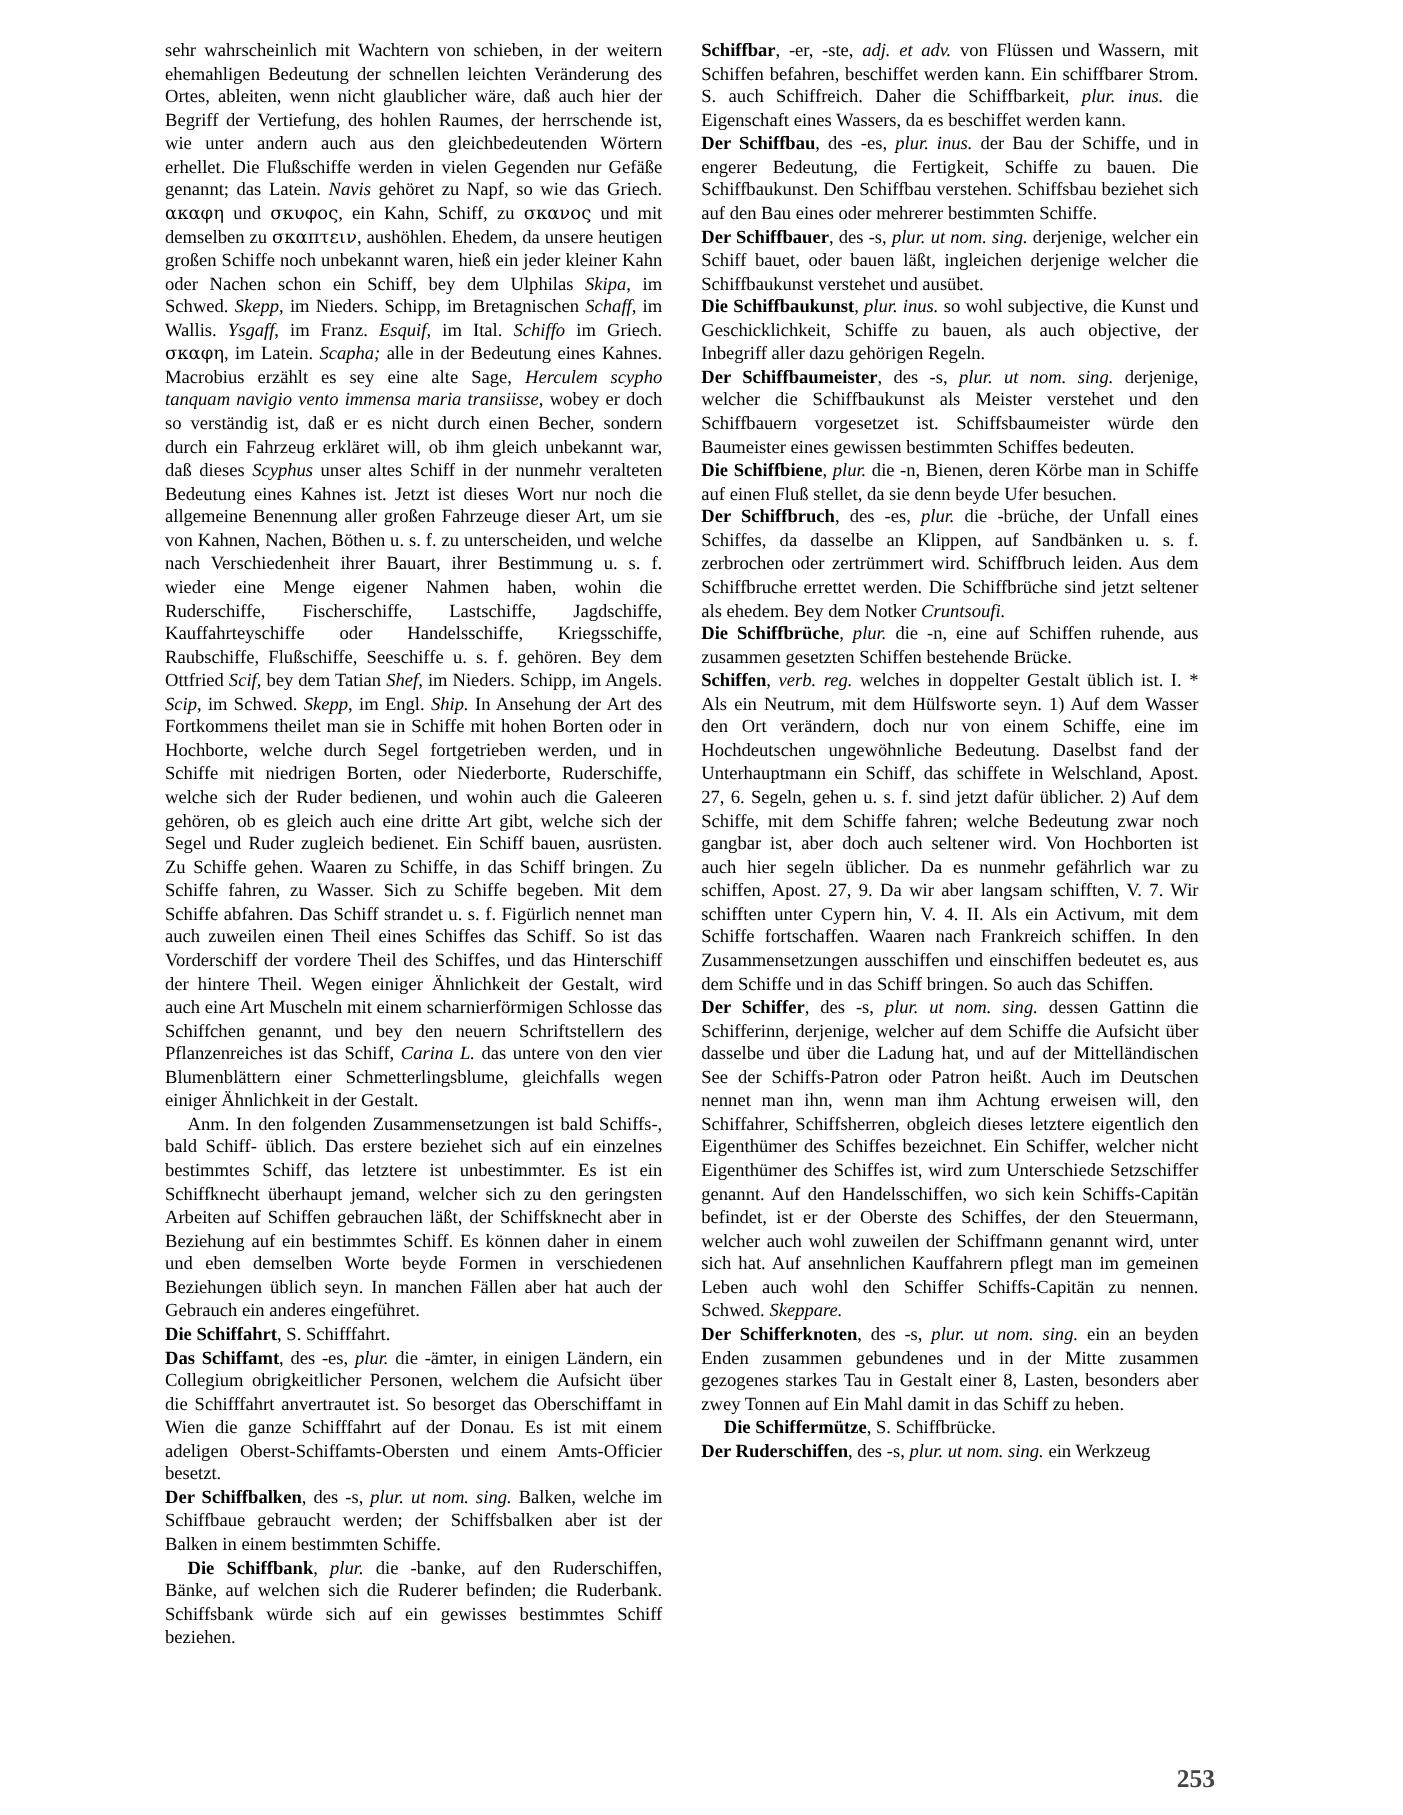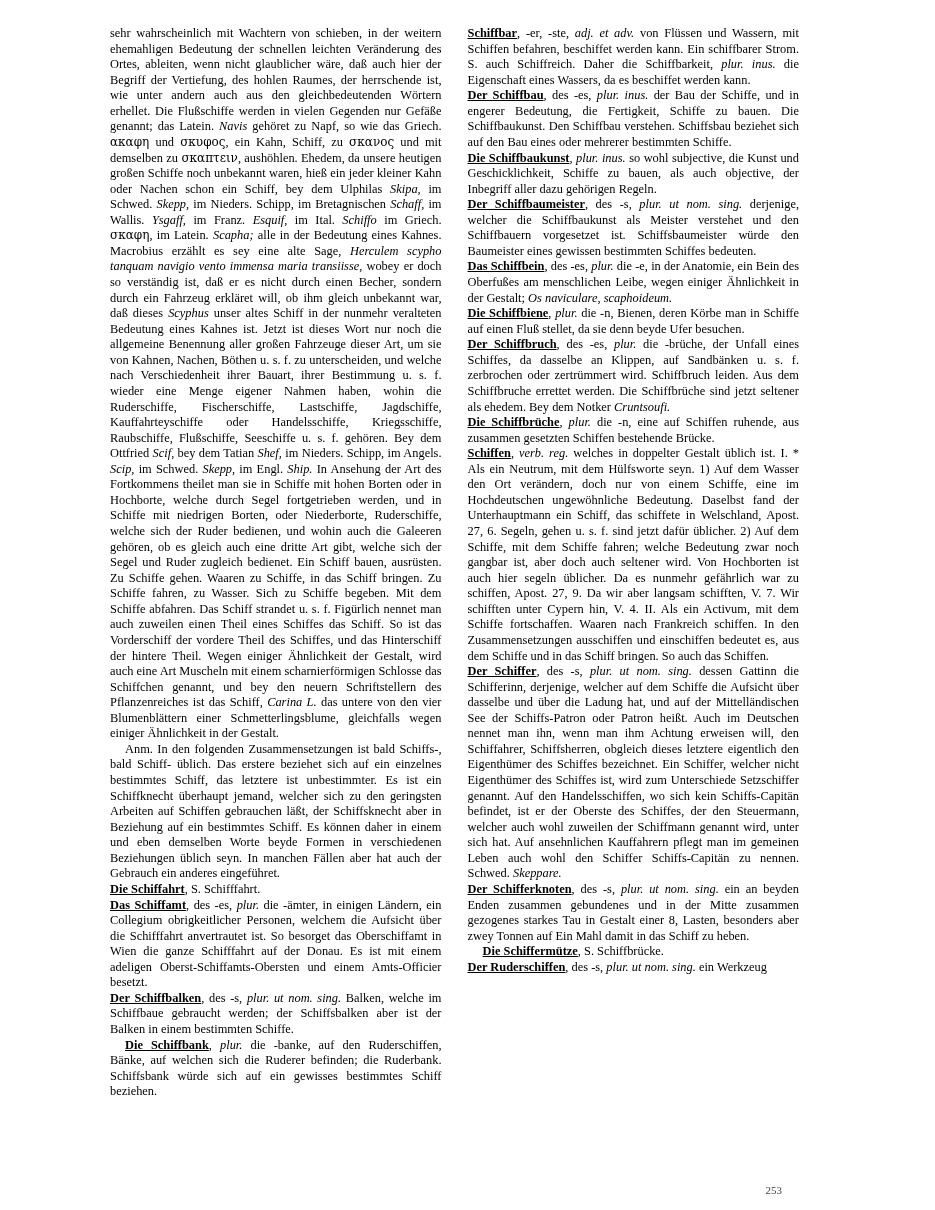--- a/index.html
+++ b/index.html
@@ -38,51 +38,52 @@
     hyphens: none;
   }
   .col p {
     margin: 0 0 0 0;
     text-align: justify;
     text-justify: inter-word;
   }
   .indent {
     text-indent: 15px;
   }
-  b { font-weight: bold; text-decoration: underline; }
+  b { font-weight: bold; }
   i { font-style: italic; }
   .gk { font-family: "DejaVu Serif", serif; font-size: 12px; }
   .pageno {
     position: absolute;
-    right: 72px;
+    right: 44px;
     bottom: 14px;
-    font-size: 11px;
+    font-size: 17px;
     color: #444444;
     font-family: "Liberation Serif", serif;
+    font-weight: bold;
   }
 </style>
 </head>
 <body>
 
 <div class="page">
   <div class="columns">
     <div class="col" id="left-col">
         <p><span>sehr wahrscheinlich mit Wachtern von schieben, in der weitern ehemahligen Bedeutung der schnellen leichten Veränderung des Ortes, ableiten, wenn nicht glaublicher wäre, daß auch hier der Begriff der Vertiefung, des hohlen Raumes, der herrschende ist, wie unter andern auch aus den gleichbedeutenden Wörtern erhellet. Die Flußschiffe werden in vielen Gegenden nur Gefäße genannt; das Latein. </span><i>Navis</i><span> gehöret zu Napf, so wie das Griech. </span><span class="gk">ακαφη</span><span> und </span><span class="gk">σκυφος</span><span>, ein Kahn, Schiff, zu </span><span class="gk">σκανος</span><span> und mit demselben zu </span><span class="gk">σκαπτειν</span><span>, aushöhlen. Ehedem, da unsere heutigen großen Schiffe noch unbekannt waren, hieß ein jeder kleiner Kahn oder Nachen schon ein Schiff, bey dem Ulphilas </span><i>Skipa,</i><span> im Schwed. </span><i>Skepp,</i><span> im Nieders. Schipp, im Bretagnischen </span><i>Schaff,</i><span> im Wallis. </span><i>Ysgaff,</i><span> im Franz. </span><i>Esquif,</i><span> im Ital. </span><i>Schiffo</i><span> im Griech. </span><span class="gk">σκαφη</span><span>, im Latein. </span><i>Scapha;</i><span> alle in der Bedeutung eines Kahnes. Macrobius erzählt es sey eine alte Sage, </span><i>Herculem scypho tanquam navigio vento immensa maria transiisse,</i><span> wobey er doch so verständig ist, daß er es nicht durch einen Becher, sondern durch ein Fahrzeug erkläret will, ob ihm gleich unbekannt war, daß dieses </span><i>Scyphus</i><span> unser altes Schiff in der nunmehr veralteten Bedeutung eines Kahnes ist. Jetzt ist dieses Wort nur noch die allgemeine Benennung aller großen Fahrzeuge dieser Art, um sie von Kahnen, Nachen, Böthen u. s. f. zu unterscheiden, und welche nach Verschiedenheit ihrer Bauart, ihrer Bestimmung u. s. f. wieder eine Menge eigener Nahmen haben, wohin die Ruderschiffe, Fischerschiffe, Lastschiffe, Jagdschiffe, Kauffahrteyschiffe oder Handelsschiffe, Kriegsschiffe, Raubschiffe, Flußschiffe, Seeschiffe u. s. f. gehören. Bey dem Ottfried </span><i>Scif,</i><span> bey dem Tatian </span><i>Shef,</i><span> im Nieders. Schipp, im Angels. </span><i>Scip,</i><span> im Schwed. </span><i>Skepp,</i><span> im Engl. </span><i>Ship.</i><span> In Ansehung der Art des Fortkommens theilet man sie in Schiffe mit hohen Borten oder in Hochborte, welche durch Segel fortgetrieben werden, und in Schiffe mit niedrigen Borten, oder Niederborte, Ruderschiffe, welche sich der Ruder bedienen, und wohin auch die Galeeren gehören, ob es gleich auch eine dritte Art gibt, welche sich der Segel und Ruder zugleich bedienet. Ein Schiff bauen, ausrüsten. Zu Schiffe gehen. Waaren zu Schiffe, in das Schiff bringen. Zu Schiffe fahren, zu Wasser. Sich zu Schiffe begeben. Mit dem Schiffe abfahren. Das Schiff strandet u. s. f. Figürlich nennet man auch zuweilen einen Theil eines Schiffes das Schiff. So ist das Vorderschiff der vordere Theil des Schiffes, und das Hinterschiff der hintere Theil. Wegen einiger Ähnlichkeit der Gestalt, wird auch eine Art Muscheln mit einem scharnierförmigen Schlosse das Schiffchen genannt, und bey den neuern Schriftstellern des Pflanzenreiches ist das Schiff, </span><i>Carina L.</i><span> das untere von den vier Blumenblättern einer Schmetterlingsblume, gleichfalls wegen einiger Ähnlichkeit in der Gestalt.</span></p>
         <p class="indent"><span>Anm. In den folgenden Zusammensetzungen ist bald Schiffs-, bald Schiff- üblich. Das erstere beziehet sich auf ein einzelnes bestimmtes Schiff, das letztere ist unbestimmter. Es ist ein Schiffknecht überhaupt jemand, welcher sich zu den geringsten Arbeiten auf Schiffen gebrauchen läßt, der Schiffsknecht aber in Beziehung auf ein bestimmtes Schiff. Es können daher in einem und eben demselben Worte beyde Formen in verschiedenen Beziehungen üblich seyn. In manchen Fällen aber hat auch der Gebrauch ein anderes eingeführet.</span></p>
         <p><b>Die Schiffahrt</b><span>, S. Schifffahrt.</span></p>
         <p><b>Das Schiffamt</b><span>, des -es, </span><i>plur.</i><span> die -ämter, in einigen Ländern, ein Collegium obrigkeitlicher Personen, welchem die Aufsicht über die Schifffahrt anvertrautet ist. So besorget das Oberschiffamt in Wien die ganze Schifffahrt auf der Donau. Es ist mit einem adeligen Oberst-Schiffamts-Obersten und einem Amts-Officier besetzt.</span></p>
         <p><b>Der Schiffbalken</b><span>, des -s, </span><i>plur. ut nom. sing.</i><span> Balken, welche im Schiffbaue gebraucht werden; der Schiffsbalken aber ist der Balken in einem bestimmten Schiffe.</span></p>
         <p class="indent"><b>Die Schiffbank</b><span>, </span><i>plur.</i><span> die -banke, auf den Ruderschiffen, Bänke, auf welchen sich die Ruderer befinden; die Ruderbank. Schiffsbank würde sich auf ein gewisses bestimmtes Schiff beziehen.</span></p>
       </div>
     <div class="col" id="right-col">
         <p><b>Schiffbar</b><span>, -er, -ste, </span><i>adj. et adv.</i><span> von Flüssen und Wassern, mit Schiffen befahren, beschiffet werden kann. Ein schiffbarer Strom. S. auch Schiffreich. Daher die Schiffbarkeit, </span><i>plur. inus.</i><span> die Eigenschaft eines Wassers, da es beschiffet werden kann.</span></p>
         <p><b>Der Schiffbau</b><span>, des -es, </span><i>plur. inus.</i><span> der Bau der Schiffe, und in engerer Bedeutung, die Fertigkeit, Schiffe zu bauen. Die Schiffbaukunst. Den Schiffbau verstehen. Schiffsbau beziehet sich auf den Bau eines oder mehrerer bestimmten Schiffe.</span></p>
+        <p><b>Der Schiffbauer</b><span>, des -s, </span><i>plur. ut nom. sing.</i><span> derjenige, welcher ein Schiff bauet, oder bauen läßt, ingleichen derjenige welcher die Schiffbaukunst verstehet und ausübet.</span></p>
         <p><b>Die Schiffbaukunst</b><span>, </span><i>plur. inus.</i><span> so wohl subjective, die Kunst und Geschicklichkeit, Schiffe zu bauen, als auch objective, der Inbegriff aller dazu gehörigen Regeln.</span></p>
         <p><b>Der Schiffbaumeister</b><span>, des -s, </span><i>plur. ut nom. sing.</i><span> derjenige, welcher die Schiffbaukunst als Meister verstehet und den Schiffbauern vorgesetzet ist. Schiffsbaumeister würde den Baumeister eines gewissen bestimmten Schiffes bedeuten.</span></p>
-        <p><b>Das Schiffbein</b><span>, des -es, </span><i>plur.</i><span> die -e, in der Anatomie, ein Bein des Oberfußes am menschlichen Leibe, wegen einiger Ähnlichkeit in der Gestalt; </span><i>Os naviculare, scaphoideum.</i></p>
         <p><b>Die Schiffbiene</b><span>, </span><i>plur.</i><span> die -n, Bienen, deren Körbe man in Schiffe auf einen Fluß stellet, da sie denn beyde Ufer besuchen.</span></p>
         <p><b>Der Schiffbruch</b><span>, des -es, </span><i>plur.</i><span> die -brüche, der Unfall eines Schiffes, da dasselbe an Klippen, auf Sandbänken u. s. f. zerbrochen oder zertrümmert wird. Schiffbruch leiden. Aus dem Schiffbruche errettet werden. Die Schiffbrüche sind jetzt seltener als ehedem. Bey dem Notker </span><i>Cruntsoufi.</i></p>
         <p><b>Die Schiffbrüche</b><span>, </span><i>plur.</i><span> die -n, eine auf Schiffen ruhende, aus zusammen gesetzten Schiffen bestehende Brücke.</span></p>
         <p><b>Schiffen</b><span>, </span><i>verb. reg.</i><span> welches in doppelter Gestalt üblich ist. I. * Als ein Neutrum, mit dem Hülfsworte seyn. 1) Auf dem Wasser den Ort verändern, doch nur von einem Schiffe, eine im Hochdeutschen ungewöhnliche Bedeutung. Daselbst fand der Unterhauptmann ein Schiff, das schiffete in Welschland, Apost. 27, 6. Segeln, gehen u. s. f. sind jetzt dafür üblicher. 2) Auf dem Schiffe, mit dem Schiffe fahren; welche Bedeutung zwar noch gangbar ist, aber doch auch seltener wird. Von Hochborten ist auch hier segeln üblicher. Da es nunmehr gefährlich war zu schiffen, Apost. 27, 9. Da wir aber langsam schifften, V. 7. Wir schifften unter Cypern hin, V. 4. II. Als ein Activum, mit dem Schiffe fortschaffen. Waaren nach Frankreich schiffen. In den Zusammensetzungen ausschiffen und einschiffen bedeutet es, aus dem Schiffe und in das Schiff bringen. So auch das Schiffen.</span></p>
         <p><b>Der Schiffer</b><span>, des -s, </span><i>plur. ut nom. sing.</i><span> dessen Gattinn die Schifferinn, derjenige, welcher auf dem Schiffe die Aufsicht über dasselbe und über die Ladung hat, und auf der Mittelländischen See der Schiffs-Patron oder Patron heißt. Auch im Deutschen nennet man ihn, wenn man ihm Achtung erweisen will, den Schiffahrer, Schiffsherren, obgleich dieses letztere eigentlich den Eigenthümer des Schiffes bezeichnet. Ein Schiffer, welcher nicht Eigenthümer des Schiffes ist, wird zum Unterschiede Setzschiffer genannt. Auf den Handelsschiffen, wo sich kein Schiffs-Capitän befindet, ist er der Oberste des Schiffes, der den Steuermann, welcher auch wohl zuweilen der Schiffmann genannt wird, unter sich hat. Auf ansehnlichen Kauffahrern pflegt man im gemeinen Leben auch wohl den Schiffer Schiffs-Capitän zu nennen. Schwed. </span><i>Skeppare.</i></p>
         <p><b>Der Schifferknoten</b><span>, des -s, </span><i>plur. ut nom. sing.</i><span> ein an beyden Enden zusammen gebundenes und in der Mitte zusammen gezogenes starkes Tau in Gestalt einer 8, Lasten, besonders aber zwey Tonnen auf Ein Mahl damit in das Schiff zu heben.</span></p>
         <p class="indent"><b>Die Schiffermütze</b><span>, S. Schiffbrücke.</span></p>
         <p><b>Der Ruderschiffen</b><span>, des -s, </span><i>plur. ut nom. sing.</i><span> ein Werkzeug</span></p>
       </div>
   </div>

